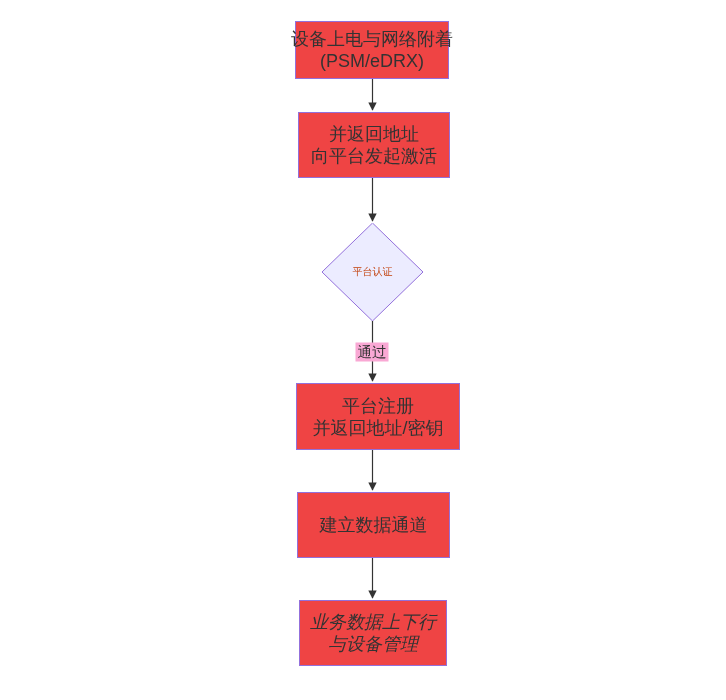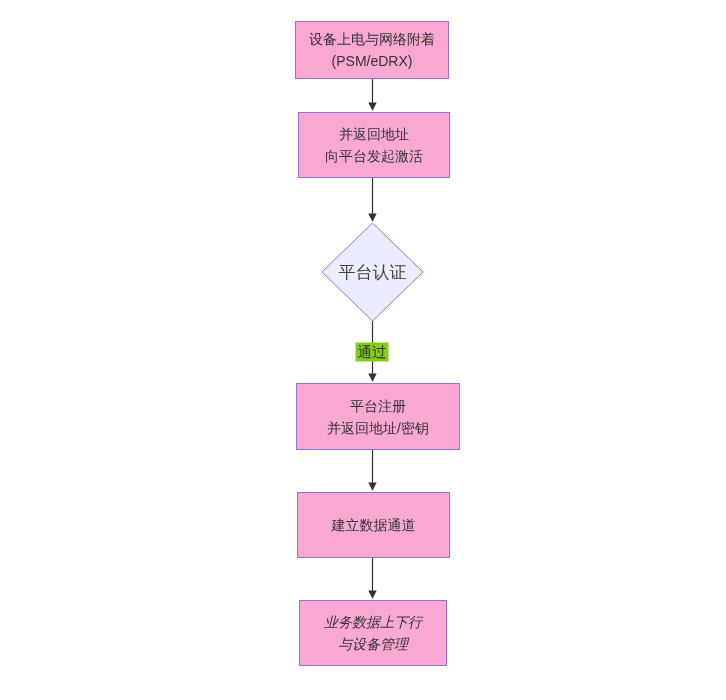--- a/index.html
+++ b/index.html
@@ -9,50 +9,50 @@
     height: 700px;
     background: #ffffff;
     font-family: "Liberation Sans", "DejaVu Sans", sans-serif;
     color: #333333;
     overflow: hidden;
   }
   .edges { position: absolute; left: 0; top: 0; }
   .node {
     position: absolute;
     box-sizing: border-box;
-    background: #f9a8d4;
+    background: #ef4444;
     border: 1px solid #9370DB;
     display: flex;
     flex-direction: column;
     align-items: center;
     justify-content: center;
     text-align: center;
-    font-size: 14px;
+    font-size: 18px;
     line-height: 22px;
     color: #333333;
   }
   .node div { white-space: nowrap; }
   .diamond-wrap { position: absolute; left: 322px; top: 223px; width: 101px; height: 98px; }
   .diamond-wrap svg { display: block; }
   .diamond-label {
     position: absolute;
     left: 0; top: 0; right: 0; bottom: 0;
     display: flex;
     align-items: center;
     justify-content: center;
-    font-size: 17px;
-    color: #404040;
+    font-size: 10px;
+    color: #c2410c;
     white-space: nowrap;
   }
   .edge-label {
     position: absolute;
     left: 372px;
     top: 352px;
     transform: translate(-50%, -50%);
-    background: #84cc16;
+    background: #f9a8d4;
     color: #333333;
     font-size: 14.5px;
     line-height: 19px;
     padding: 0 2px;
     white-space: nowrap;
   }
   
   .n1 { left: 295px; top: 21px;  width: 154px; height: 58px; }
   .n2 { left: 298px; top: 112px; width: 152px; height: 66px; }
   .n4 { left: 296px; top: 383px; width: 164px; height: 67px; }

